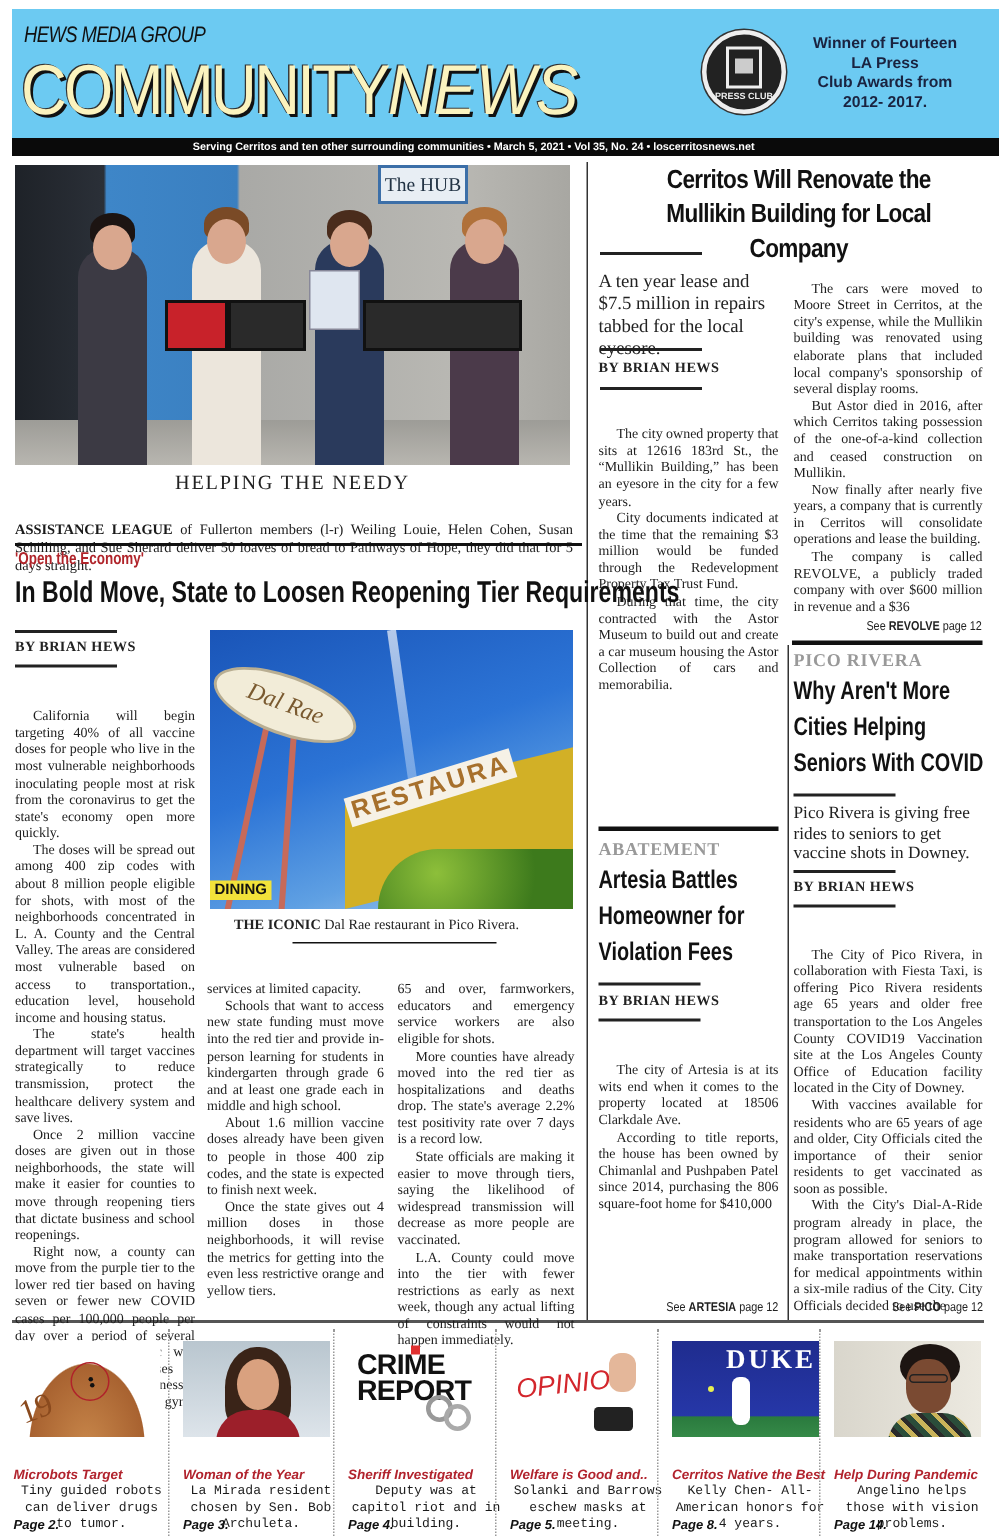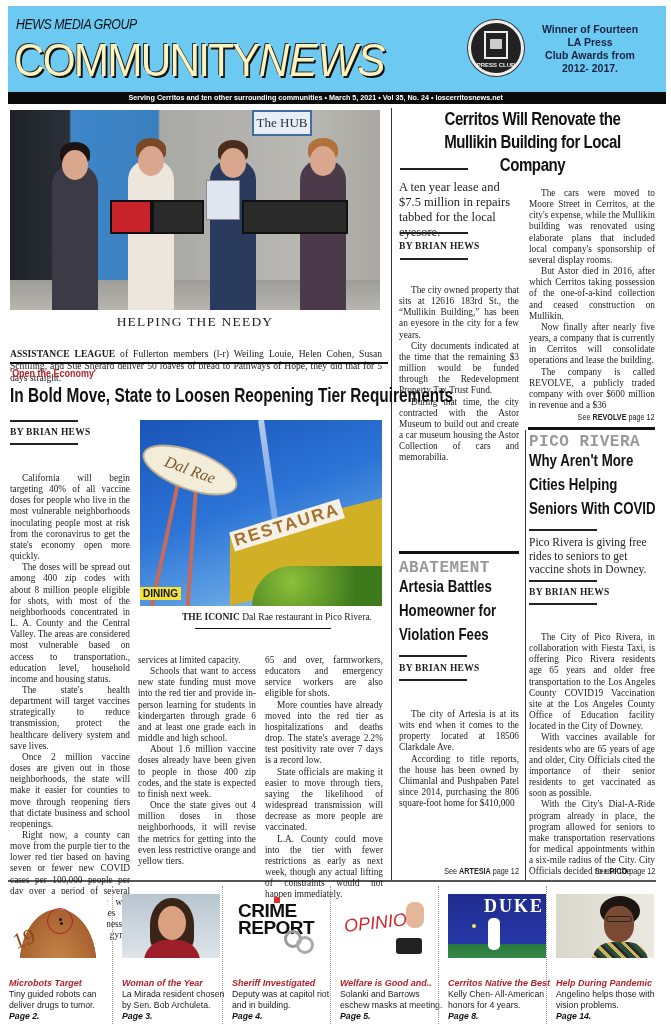--- a/index.html
+++ b/index.html
@@ -40,46 +40,46 @@
   .headline-sans { font-family: "Liberation Sans", sans-serif; font-weight: bold; color: #111; transform-origin: left top; }
   .cer-head { position: absolute; left: 400px; top: 108px; width: 265px; text-align: center; font-size: 17.5px; line-height: 23px; letter-spacing: -0.5px; transform: scaleX(0.86); transform-origin: center top; }
   .deck { position: absolute; font-size: 12.5px; line-height: 15px; color: #222; }
   .byline { position: absolute; font-size: 9.5px; font-weight: bold; letter-spacing: 0.3px; color: #222; }
   .short-rule { position: absolute; height: 2px; width: 68px; background: #222; }
   .col { position: absolute; font-size: 9.3px; line-height: 11.15px; text-align: justify; color: #1d1d1d; margin-top: 18px; }
   .col p { text-indent: 12px; }
   .see-more { position: absolute; font-family: "Liberation Sans", sans-serif; font-size: 8.5px; color: #222; transform: scaleX(0.85); transform-origin: right; text-align: right; white-space: nowrap; }
   .see-more b { font-weight: bold; }
 
-  .kicker-gray { position: absolute; font-family: Liberation Mono, monospace; font-weight: bold; font-size: 16px; letter-spacing: 0.5px; color: #999; }
+  .kicker-gray { position: absolute; font-family: Liberation Serif, serif; font-weight: bold; font-size: 12px; letter-spacing: 0.5px; color: #999; }
   .side-head { position: absolute; font-family: "Liberation Sans", sans-serif; font-weight: bold; font-size: 17px; line-height: 24px; color: #111; transform: scaleX(0.78); transform-origin: left top; white-space: nowrap; }
 
   
   .kicker-red { position: absolute; left: 10px; top: 367px; font-family: "Liberation Sans", sans-serif; font-weight: bold; font-size: 11.5px; color: #b0242a; transform: scaleX(0.78); transform-origin: left; white-space: nowrap; }
   .main-head { position: absolute; left: 10px; top: 382px; font-family: "Liberation Sans", sans-serif; font-weight: bold; font-size: 20px; line-height: 26px; color: #111; white-space: nowrap; transform: scaleX(0.77); transform-origin: left top; }
 
   .photo-dalrae { position: absolute; left: 140px; top: 420px; width: 242px; height: 186px; overflow: hidden; background: linear-gradient(160deg, #1a55b8 0%, #2c74d6 45%, #5fa0e3 75%, #b7d4ef 100%); }
   .photo-dalrae .contrail { position: absolute; left: 118px; top: 0; width: 6px; height: 110px; background: linear-gradient(#ffffffaa, #ffffff44); transform: rotate(-8deg); transform-origin: top; }
   .photo-dalrae .sign-oval { position: absolute; left: 0px; top: 30px; width: 100px; height: 40px; border-radius: 50%; background: #f2ecd8; border: 2px solid #b9ae92; transform: rotate(20deg); color: #7a5a30; font-family: "Liberation Serif", serif; font-style: italic; font-size: 16px; line-height: 36px; text-align: center; }
   .photo-dalrae .pole { position: absolute; width: 4px; background: #c66a5a; }
   .photo-dalrae .building { position: absolute; left: 90px; bottom: 0; width: 160px; height: 70px; background: #d2b026; transform: skewY(-14deg); transform-origin: left bottom; }
   .photo-dalrae .restaurant { position: absolute; left: 92px; top: 112px; font-family: "Liberation Sans", sans-serif; font-weight: bold; font-size: 17px; letter-spacing: 2px; color: #a7702c; transform: rotate(-17deg); transform-origin: left; white-space: nowrap; background: #f6f1e6; padding: 0 3px; }
   .photo-dalrae .bushes { position: absolute; right: 0; bottom: 0; width: 130px; height: 40px; border-radius: 40px 0 0 0; background: radial-gradient(circle at 30% 40%, #8dbf3a, #3d7a1c 70%); }
   .photo-dalrae .dining { position: absolute; left: 0; bottom: 6px; background: #f2e23a; color: #111; font-family: "Liberation Sans", sans-serif; font-weight: bold; font-size: 10px; padding: 1px 3px; }
 
-  .dalrae-caption { position: absolute; left: 130px; top: 612px; width: 242px; text-align: right; font-size: 9.5px; color: #222; }
+  .dalrae-caption { position: absolute; left: 156px; top: 612px; width: 242px; text-align: left; font-size: 9.5px; color: #222; }
   .dalrae-caption b { font-weight: bold; }
 
   
   .teasers { position: absolute; left: 0; top: 880px; width: 671px; height: 144px; }
   .teaser { position: absolute; top: 0; height: 144px; }
   .teaser .divider { position: absolute; right: 0; top: 6px; bottom: 0; border-right: 1px dotted #999; }
   .teaser .thumb { position: absolute; left: 9px; top: 14px; width: 98px; height: 64px; overflow: hidden; }
   .teaser .t-title { position: absolute; left: 9px; top: 98px; font-family: "Liberation Sans", sans-serif; font-weight: bold; font-style: italic; font-size: 9px; color: #b1232d; white-space: nowrap; }
-  .teaser .t-desc { position: absolute; left: 9px; top: 109px; width: 104px; font-family: Liberation Sans, sans-serif; font-size: 8.7px; line-height: 11px; color: #1a1a1a; }
+  .teaser .t-desc { position: absolute; left: 9px; top: 109px; width: 104px; font-family: Liberation Mono, monospace; font-size: 8.7px; line-height: 11px; color: #1a1a1a; text-align: center; }
   .teaser .t-page { position: absolute; left: 9px; top: 131px; font-family: "Liberation Sans", sans-serif; font-weight: bold; font-style: italic; font-size: 8.7px; color: #111; }
 
   .th-penny { background: radial-gradient(ellipse at 50% 110%, #c7864a 0%, #a86230 55%, #fff 56%); }
   .th-penny .ring { position: absolute; left: 38px; top: 14px; width: 26px; height: 26px; border: 1.5px solid #b0222a; border-radius: 50%; }
   .th-penny .dots { position: absolute; left: 50px; top: 24px; width: 3px; height: 3px; background: #111; border-radius: 50%; box-shadow: 1px 4px 0 #111; }
   .th-penny .num { position: absolute; left: 4px; top: 32px; font-family: "Liberation Serif", serif; font-size: 22px; color: #8a4a1e; transform: rotate(-20deg); }
   .th-woman { background: linear-gradient(#b9c6cf, #dde4ea); }
   .th-woman .face { position: absolute; left: 36px; top: 12px; width: 28px; height: 34px; border-radius: 50%; background: #d9a17f; }
   .th-woman .hair { position: absolute; left: 28px; top: 4px; width: 44px; height: 56px; border-radius: 48% 48% 30% 30%; background: #3a2418; }
   .th-woman .body { position: absolute; left: 22px; top: 46px; width: 56px; height: 24px; border-radius: 22px 22px 0 0; background: #9c1f2a; }

